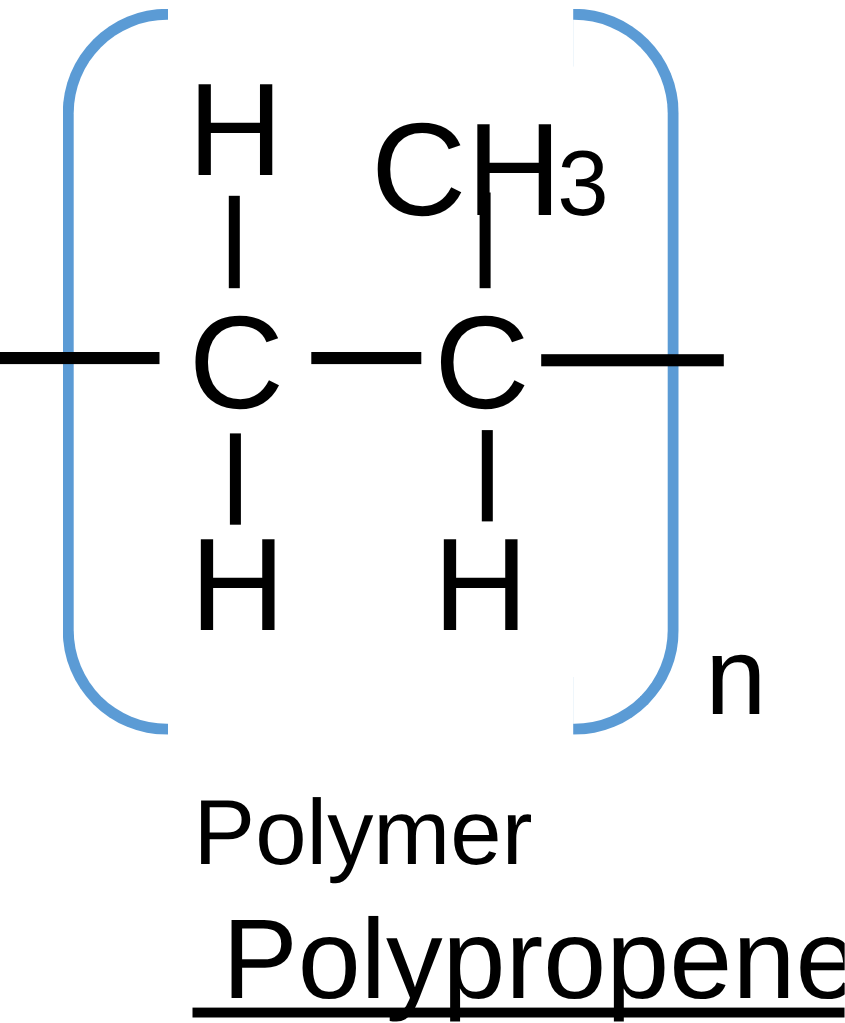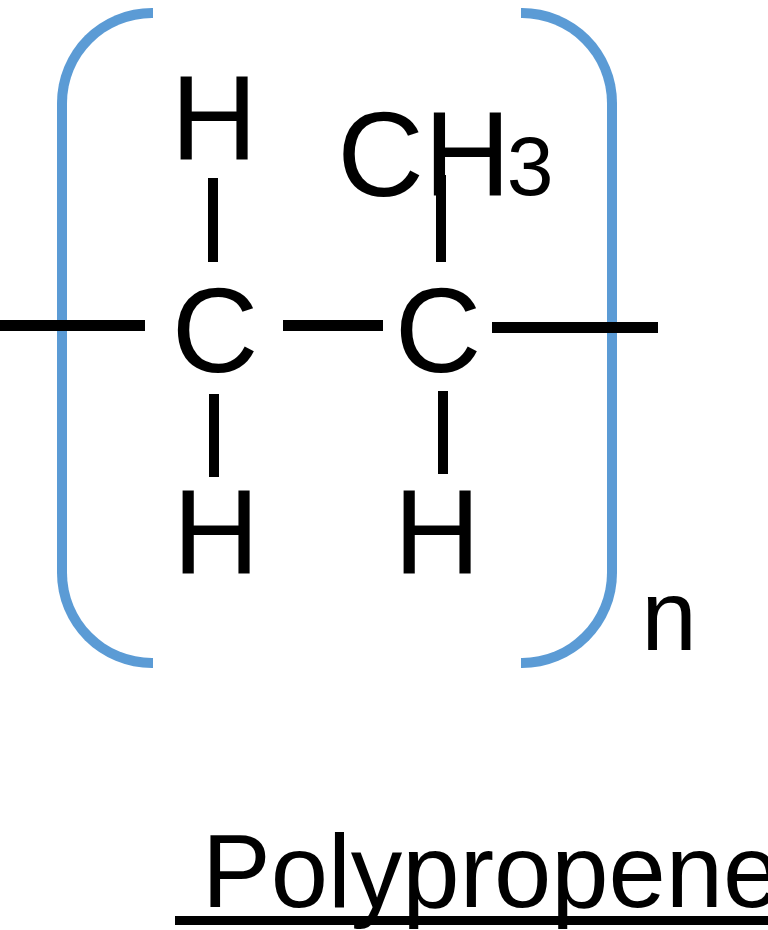--- a/index.html
+++ b/index.html
@@ -91,16 +91,17 @@
 
   <span class="atom" id="atom-h-top">H</span>
   <span class="atom" id="atom-ch">CH</span>
   <span class="atom" id="atom-ch3-subscript">3</span>
   <span class="atom" id="atom-c-left">C</span>
   <span class="atom" id="atom-c-right">C</span>
   <span class="atom" id="atom-h-bottom-left">H</span>
   <span class="atom" id="atom-h-bottom-right">H</span>
   <span class="atom" id="repeat-n">n</span>
 
+  <span class="caption" id="polymer-label">Polymer</span>
   <span class="caption" id="polypropene-label">Polypropene</span>
   <div id="polypropene-underline"></div>
 
 </div>
 
 </body></html>

